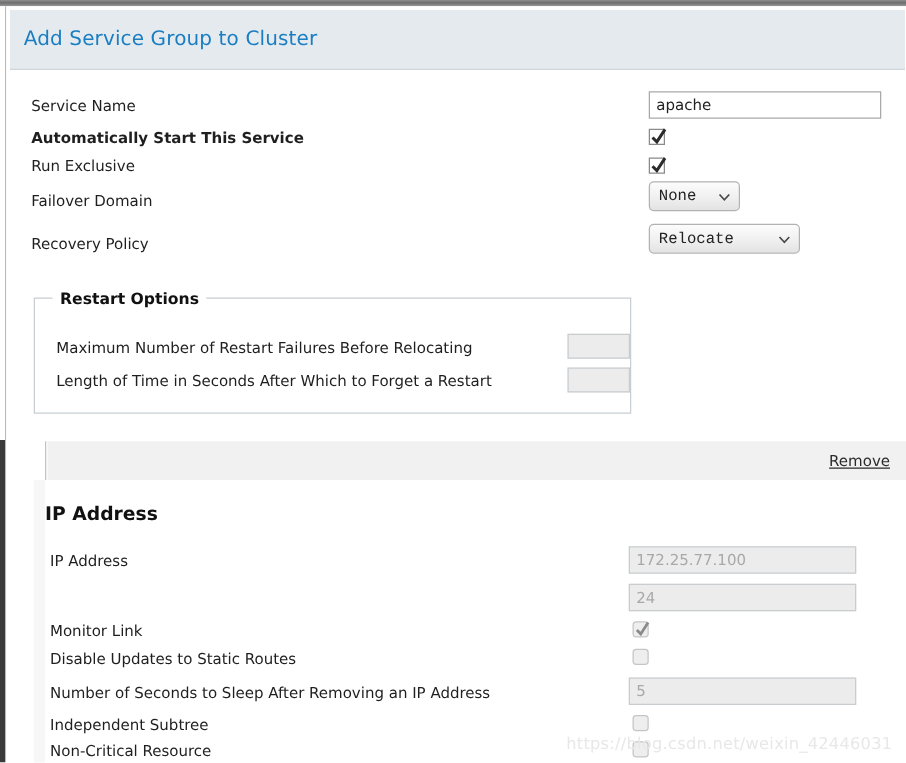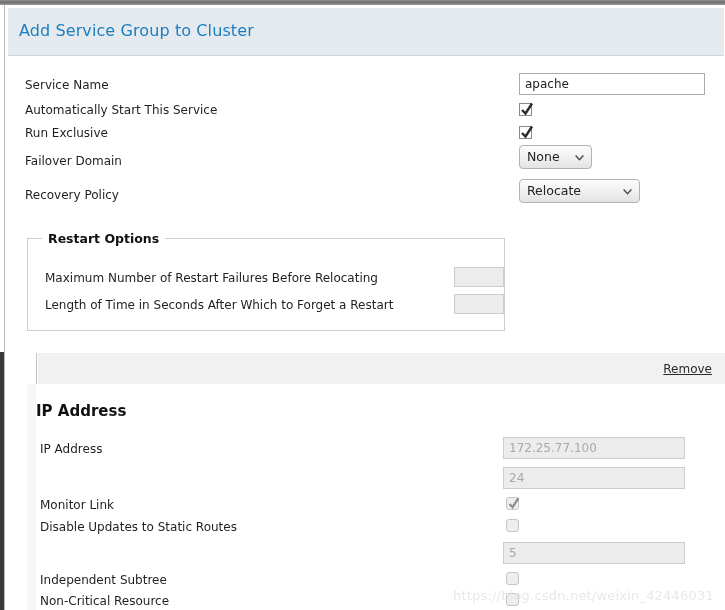--- a/index.html
+++ b/index.html
@@ -132,20 +132,21 @@
     box-sizing: border-box;
     height: 24px;
     background: linear-gradient(to bottom, #fcfcfc 0%, #f1f1f1 50%, #e3e3e3 100%);
     border: 1px solid #b2b2b2;
     border-radius: 4px;
     font-size: 12.5px;
     color: #222;
     line-height: 22px;
     padding-left: 7px;
     white-space: nowrap;
+    font-family: Liberation Mono, monospace;
   }
   .sel .chev {
     position: absolute;
     right: 7px; top: 9px;
   }
 
   
   #restart-fieldset {
     position: absolute;
     left: 22px; top: 233px;
@@ -230,21 +231,21 @@
 
   <div id="header">
     <div id="header-title">Add Service Group to Cluster</div>
   </div>
 
   <div class="frow" style="top:73px;">
     <span class="flabel">Service Name</span>
     <input class="input-white" style="left: 494px; top: -5px; width: 186px; height: 22px;" value="apache">
   </div>
 
-  <div class="frow" style="top:98px;">
+  <div class="frow" style="top:98px;font-weight:bold;">
     <span class="flabel">Automatically Start This Service</span>
     <span class="cbx-dark" style="left:494px; top:0px;">
       <svg width="16" height="18" viewBox="0 0 16 18">
         <path d="M3 10 L6.5 13.5 L13 3.5" stroke="#2b2b2b" stroke-width="2.4" fill="none"></path>
       </svg>
     </span>
   </div>
 
   <div class="frow" style="top:121px;">
     <span class="flabel">Run Exclusive</span>
@@ -314,20 +315,21 @@
       </svg>
     </span>
   </div>
 
   <div class="irow" style="top:515px;">
     <span class="flabel">Disable Updates to Static Routes</span>
     <span class="cbx-soft" style="left:466px; top:-1px;"></span>
   </div>
 
   <div class="irow" style="top:542px;">
+    <span class="flabel">Number of Seconds to Sleep After Removing an IP Address</span>
     <input class="input-gray" style="left: 463px; top: -5px; width: 182px; height: 22px;" value="5">
   </div>
 
   <div class="irow" style="top:568px;">
     <span class="flabel">Independent Subtree</span>
     <span class="cbx-soft" style="left:466px; top:-1px;"></span>
   </div>
 
   <div class="irow" style="top:589px;">
     <span class="flabel">Non-Critical Resource</span>

